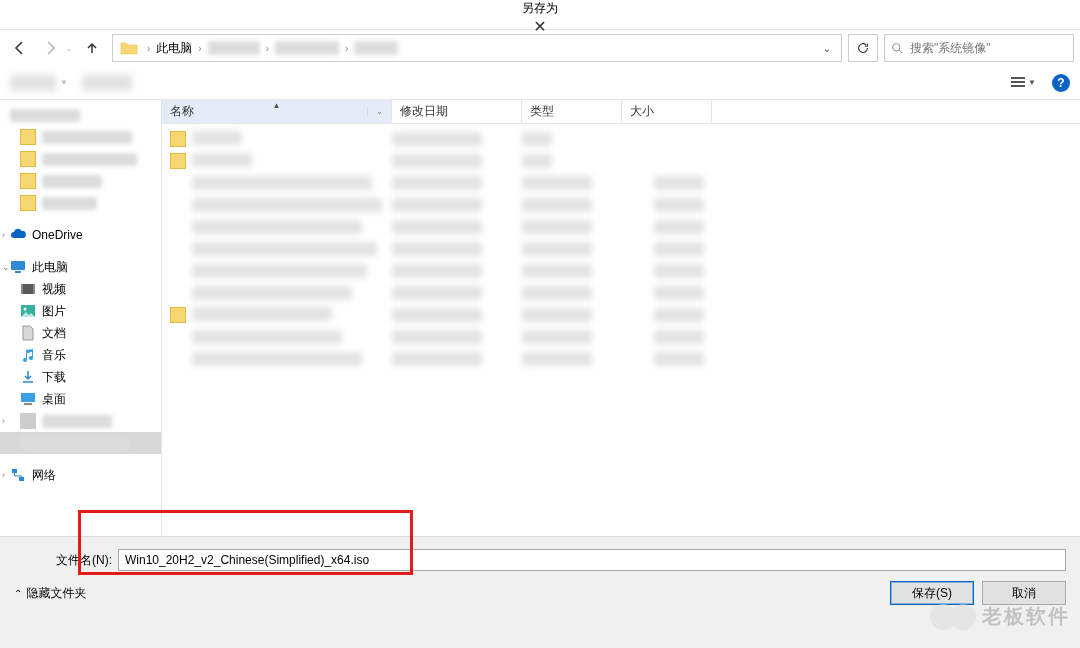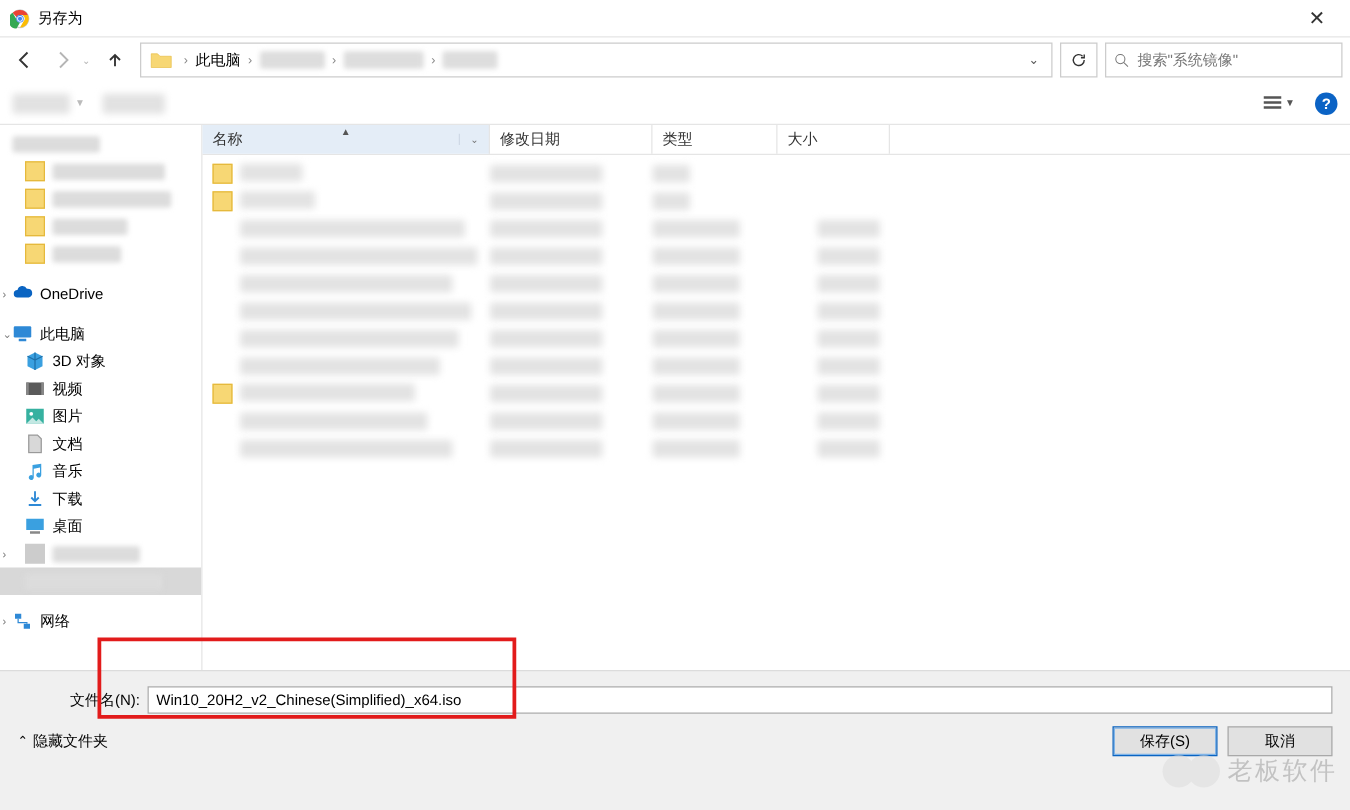--- a/index.html
+++ b/index.html
@@ -1,17 +1,17 @@
 <!DOCTYPE html>
 <html><head>
 <meta charset="utf-8">
 <style>
   * { box-sizing: border-box; margin: 0; padding: 0; font-family: "Segoe UI", "Microsoft YaHei", sans-serif; font-size: 12px; }
   body { background: #fff; width: 1080px; height: 648px; overflow: hidden; position: relative; }
-  .titlebar { display: flex; align-items: center; height: 30px; border-bottom: 1px solid #e5e5e5; padding: 0 4px; }
+  .titlebar { display: flex; align-items: center; height: 30px; border-bottom: 1px solid #e5e5e5; padding: 0 4px; flex-direction: column; }
   .titlebar .icon { width: 16px; height: 16px; margin: 0 6px 0 4px; }
   .titlebar .title { flex: 1; color: #000; }
   .titlebar .close { width: 45px; height: 30px; display: flex; align-items: center; justify-content: center; font-size: 16px; color: #333; }
 
   .navbar { display: flex; align-items: center; height: 36px; padding: 2px 6px; gap: 2px; }
   .nav-btn { width: 28px; height: 28px; display: flex; align-items: center; justify-content: center; color: #555; border-radius: 2px; }
   .nav-btn.disabled { color: #b5b5b5; }
   .dropdown-arrow { font-size: 8px; color:#b5b5b5; margin-left:-4px; width:14px; }
   .address-bar { flex: 1; display: flex; align-items: center; height: 28px; border: 1px solid #ccc; margin: 0 4px; padding: 0 2px; }
   .address-bar .folder-icn { width: 20px; height: 20px; margin: 0 4px; }
@@ -65,21 +65,21 @@
   .field-row { display:flex; align-items:center; margin: 6px 0; }
   .field-row .lbl { width: 104px; text-align:right; padding-right:6px; color:#000; }
   .field-row .input { flex:1; height:22px; border:1px solid #a9a9a9; background:#fff; padding: 2px 6px; outline:none; }
   .button-row { display:flex; align-items:center; margin-top:10px; }
   .hide-folders { display:flex; align-items:center; gap:4px; color:#000; }
   .button-row .btn { width:84px; height:24px; border:1px solid #a9a9a9; background:#e1e1e1; margin-left:8px; display:flex; align-items:center; justify-content:center; }
   .button-row .btn.primary { border:1px solid #0a64c2; box-shadow: inset 0 0 0 1px #7fb4e8; }
   .button-row .spacer { flex:1; }
   .highlight-box { position:absolute; left:78px; top:510px; width:335px; height:65px; border:3px solid #e21b1b; pointer-events:none; }
 
-  .watermark { position:absolute; right:10px; bottom:18px; display:flex; align-items:center; gap:6px; opacity:0.55; filter: blur(0.3px); pointer-events:none; }
+  .watermark { position:absolute; right:10px; bottom:18px; display:flex; align-items:center; gap:6px; opacity:0.55; filter: blur(0.3px); pointer-events:none;font-weight:bold; }
   .watermark .circ { width:26px; height:26px; background:#ddd; border-radius:50%; position:relative; }
   .watermark .circ.c2 { margin-left:-12px; }
   .watermark .txt { font-size:20px; color:#9e9e9e; letter-spacing:2px; }
 
   
   .svg-folder { fill:#f7d774; stroke:#e5b93c; stroke-width:0.5; }
 </style>
 </head>
 <body>
 
@@ -193,27 +193,20 @@
     <div class="tree-item root">
       <span class="expand">⌄</span>
       <svg class="ticon" viewBox="0 0 16 16">
           <rect x="1" y="2" width="14" height="9" rx="1" fill="#2e89d6"></rect>
           <rect x="5" y="12" width="6" height="2" fill="#2e89d6"></rect>
         </svg>
       <span>此电脑</span>
     </div>
     <div class="tree-item">
       <svg class="ticon" viewBox="0 0 16 16">
-          <path d="M8 1l6 3v8l-6 3-6-3V4z" fill="#3aa0e0"></path>
-          <path d="M8 1v14M2 4l6 3 6-3" stroke="#1e6fa8" fill="none"></path>
-        </svg>
-      <span>3D 对象</span>
-    </div>
-    <div class="tree-item">
-      <svg class="ticon" viewBox="0 0 16 16">
           <rect x="1" y="3" width="14" height="10" fill="#5a5a5a"></rect>
           <rect x="1" y="3" width="2" height="10" fill="#888"></rect>
           <rect x="13" y="3" width="2" height="10" fill="#888"></rect>
         </svg>
       <span>视频</span>
     </div>
     <div class="tree-item">
       <svg class="ticon" viewBox="0 0 16 16">
           <rect x="1" y="2" width="14" height="12" fill="#36b1a0"></rect>
           <circle cx="5" cy="6" r="1.5" fill="#fff"></circle>

